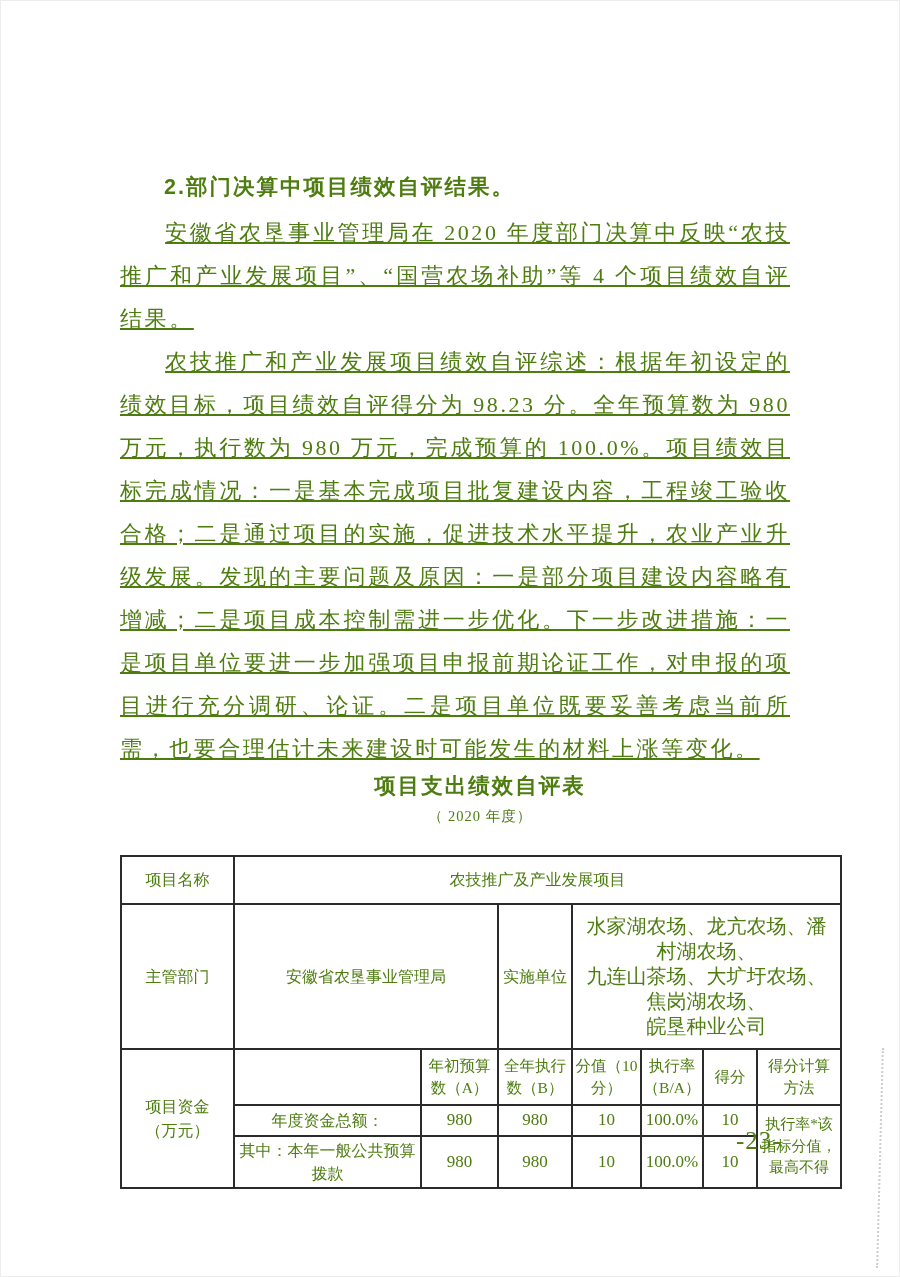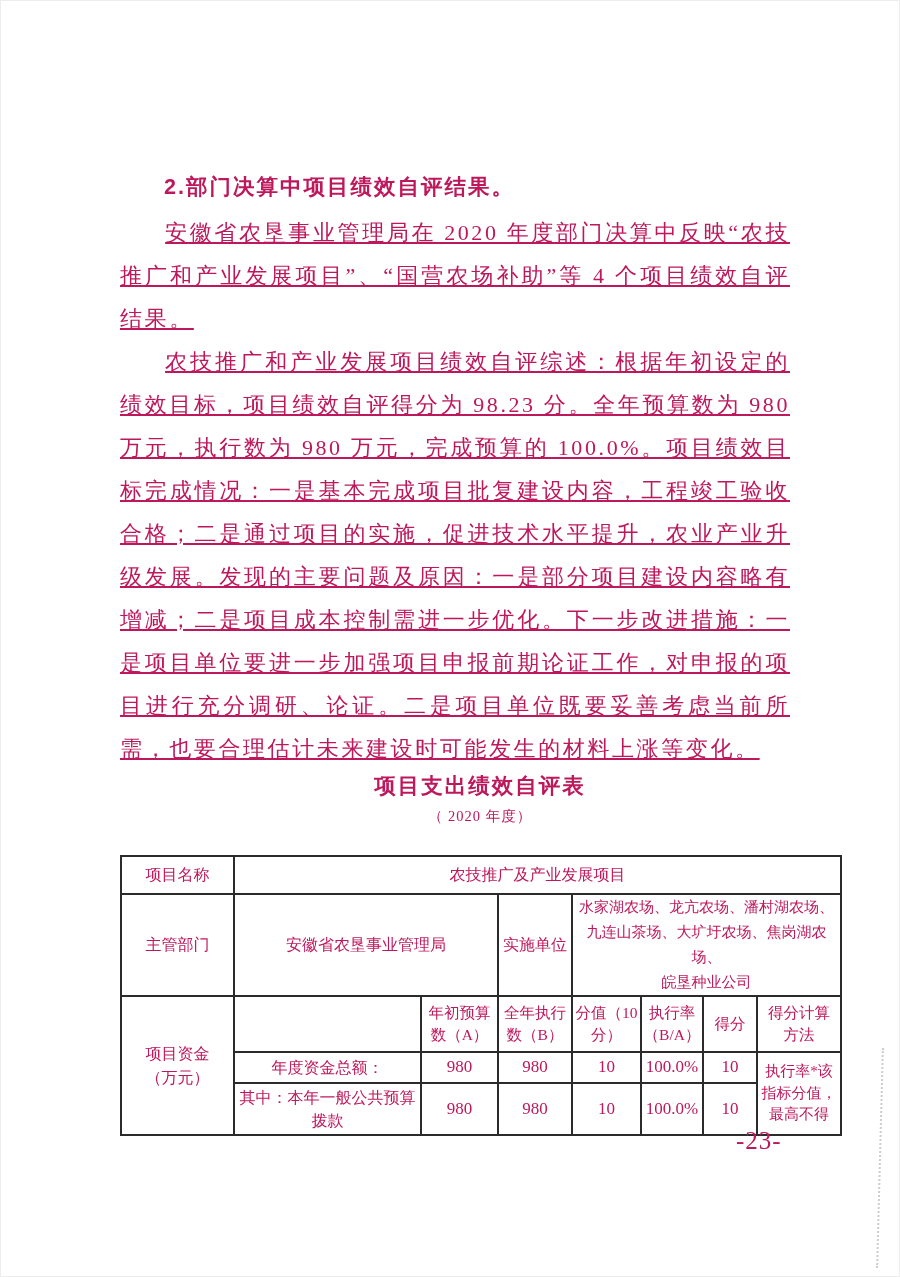--- a/index.html
+++ b/index.html
@@ -2,21 +2,21 @@
 <html><head>
 <meta charset="utf-8">
 <style>
   * { box-sizing: border-box; }
   html, body { margin: 0; padding: 0; background: #ffffff; }
   .page {
     position: relative;
     width: 900px;
     height: 1277px;
     background: #ffffff;
-    color: #be185d;
+    color: #4d7c0f;
     font-family: "Liberation Serif", serif;
     overflow: hidden;
     box-shadow: inset 0 0 0 1px #ededed;
   }
   .content { position: absolute; left: 120px; top: 170px; width: 720px; }
 
   .heading {
     width: 670px;
     font-family: "Liberation Sans", sans-serif;
     font-weight: 700;
@@ -67,21 +67,21 @@
     text-align: center;
     vertical-align: middle;
     font-size: 16px;
     line-height: 1.45;
     padding: 2px 2px;
     white-space: pre-line;
     overflow: hidden;
   }
   table.eval td.hdr    { font-size: 15.5px; line-height: 1.4; padding: 2px 1px; }
   table.eval td.val    { font-size: 17px; }
-  table.eval td.farms  { font-size: 15px; line-height: 25px; padding: 0; }
+  table.eval td.farms  { font-size: 20px; line-height: 25px; padding: 9px; }
   table.eval td.method { font-size: 15px; line-height: 1.45; padding: 2px 2px; margin-top: 8px; }
   table.eval td.lbl    { font-size: 16px; }
 
   .page-number {
     position: absolute;
     left: 736px;
     top: 1127px;
     font-size: 25px;
     letter-spacing: 1px;
     font-family: "Liberation Serif", serif;
@@ -116,21 +116,21 @@
         <col style="width:113px">
           <col style="width:187px">
           <col style="width:77px">
           <col style="width:74px">
         <col style="width:69px">
           <col style="width:62px">
           <col style="width:54px">
           <col style="width:84px">
       </colgroup>
       <tbody>
-        <tr style="height:38px">
+        <tr style="height:48px">
           <td class="lbl">项目名称</td>
           <td colspan="7">农技推广及产业发展项目</td>
         </tr>
         <tr style="height:75px">
           <td class="lbl">主管部门</td>
           <td colspan="2">安徽省农垦事业管理局</td>
           <td>实施单位</td>
           <td colspan="4" class="farms">水家湖农场、龙亢农场、潘村湖农场、
 九连山茶场、大圹圩农场、焦岗湖农场、
 皖垦种业公司</td>

